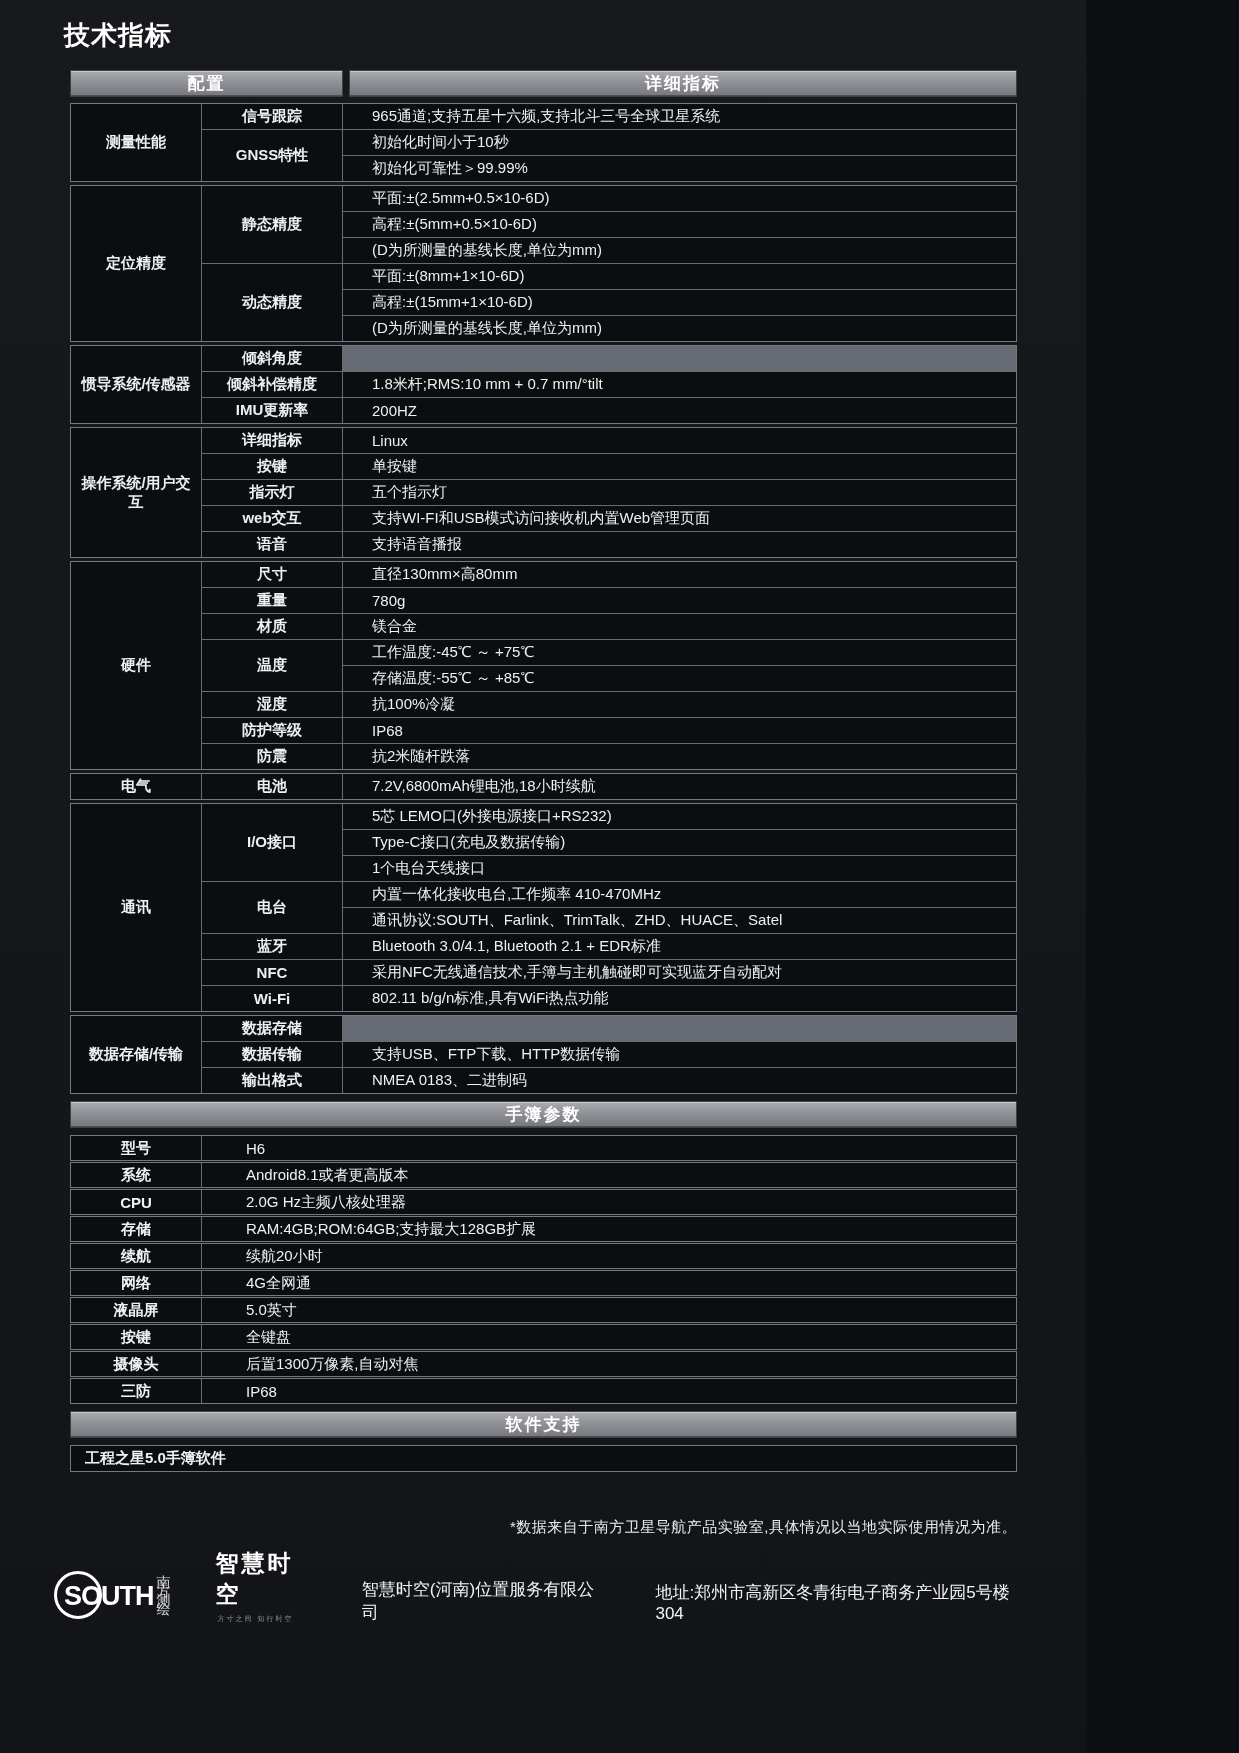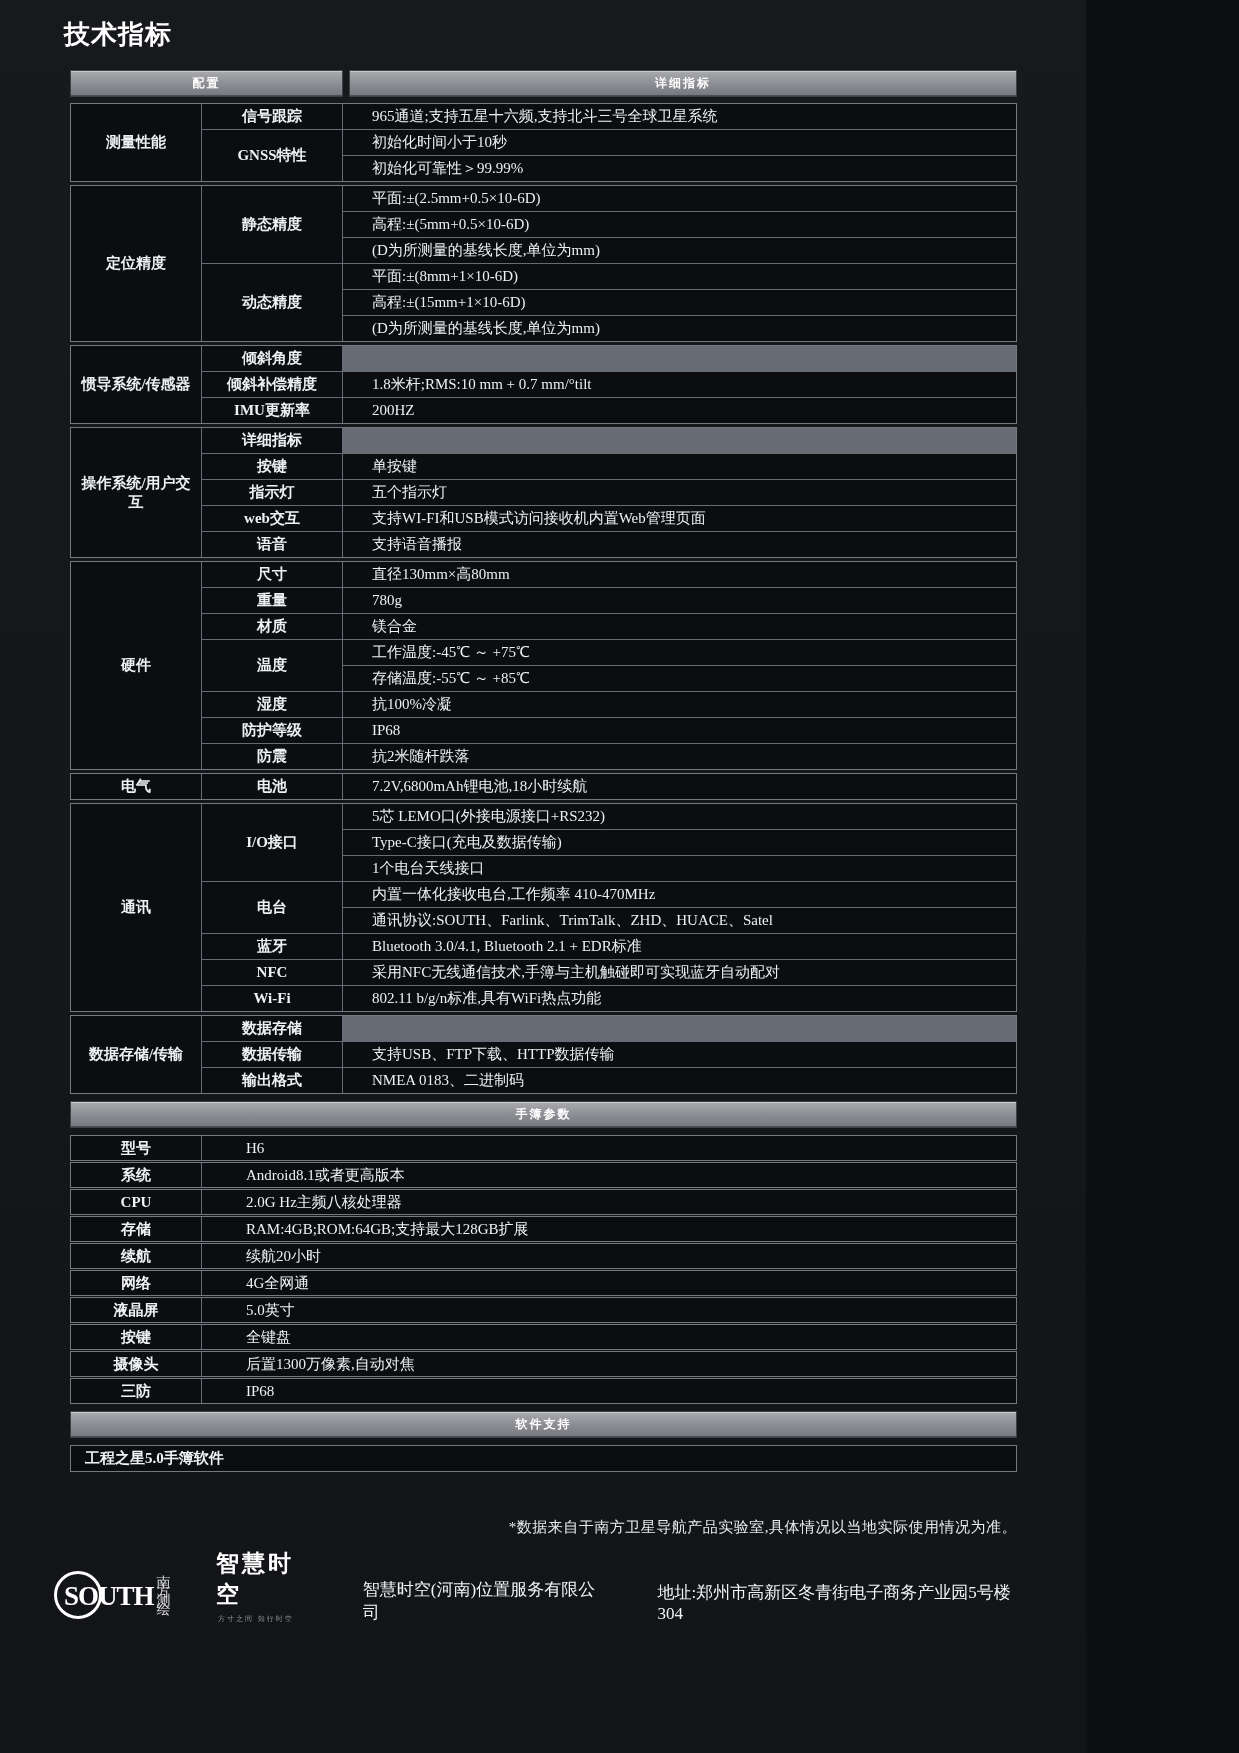--- a/index.html
+++ b/index.html
@@ -1,35 +1,35 @@
 <!DOCTYPE html>
 <html><head>
 <meta charset="utf-8">
 <style>
   html,body{margin:0;padding:0;background:#0d0f12;}
   .page{
     position:relative;
     width:1086px;height:1753px;
     background:linear-gradient(180deg,#17191d 0%,#141619 60%,#121417 100%);
-    font-family:Liberation Serif, serif;
+    font-family:Liberation Sans, sans-serif;
     color:#f0f1f3;
     overflow:hidden;
   }
   .content{padding:14px 69px 0 70px;}
   h1.title{
     margin:4px 0 18px -6px;
     font-size:26px;line-height:34px;
     font-weight:bold;color:#ffffff;letter-spacing:1px;
   }
   
   .band,.hdr-cell{
     background:linear-gradient(180deg,#aaabaf 0%,#909196 45%,#76777c 100%);
     border:1px solid #3e4045;
     box-shadow:inset 0 1px 0 rgba(255,255,255,.38), inset 0 -1px 0 rgba(0,0,0,.35);
-    color:#ffffff;font-weight:bold;font-size:12px;
+    color:#ffffff;font-weight:bold;font-size:17px;
     display:flex;align-items:center;justify-content:center;
     height:25px;letter-spacing:2px;
   }
   .tbl-header{display:grid;grid-template-columns:273px 1fr;gap:6px;margin-bottom:6px;}
   
   #main-sections{background:transparent;}
   .section{
     display:grid;
     grid-template-columns:130px 140px 1fr;
     gap:1px;
@@ -121,20 +121,21 @@
           <div class="cell cat" style="grid-area: 1 / 1 / span 3;">惯导系统/传感器</div>
           <div class="cell sub" style="grid-area: 1 / 2 / span 1;">倾斜角度</div>
           <div class="cell sub" style="grid-area: 2 / 2 / span 1;">倾斜补偿精度</div>
           <div class="cell val" style="grid-area: 2 / 3;">1.8米杆;RMS:10 mm + 0.7 mm/°tilt</div>
           <div class="cell sub" style="grid-area: 3 / 2 / span 1;">IMU更新率</div>
           <div class="cell val" style="grid-area: 3 / 3;">200HZ</div>
         </div>
         <div class="section">
           <div class="cell cat" style="grid-area: 1 / 1 / span 5;">操作系统/用户交互</div>
           <div class="cell sub" style="grid-area: 1 / 2 / span 1;">详细指标</div>
+          <div class="cell val" style="grid-area: 1 / 3;">Linux</div>
           <div class="cell sub" style="grid-area: 2 / 2 / span 1;">按键</div>
           <div class="cell val" style="grid-area: 2 / 3;">单按键</div>
           <div class="cell sub" style="grid-area: 3 / 2 / span 1;">指示灯</div>
           <div class="cell val" style="grid-area: 3 / 3;">五个指示灯</div>
           <div class="cell sub" style="grid-area: 4 / 2 / span 1;">web交互</div>
           <div class="cell val" style="grid-area: 4 / 3;">支持WI-FI和USB模式访问接收机内置Web管理页面</div>
           <div class="cell sub" style="grid-area: 5 / 2 / span 1;">语音</div>
           <div class="cell val" style="grid-area: 5 / 3;">支持语音播报</div>
         </div>
         <div class="section">

